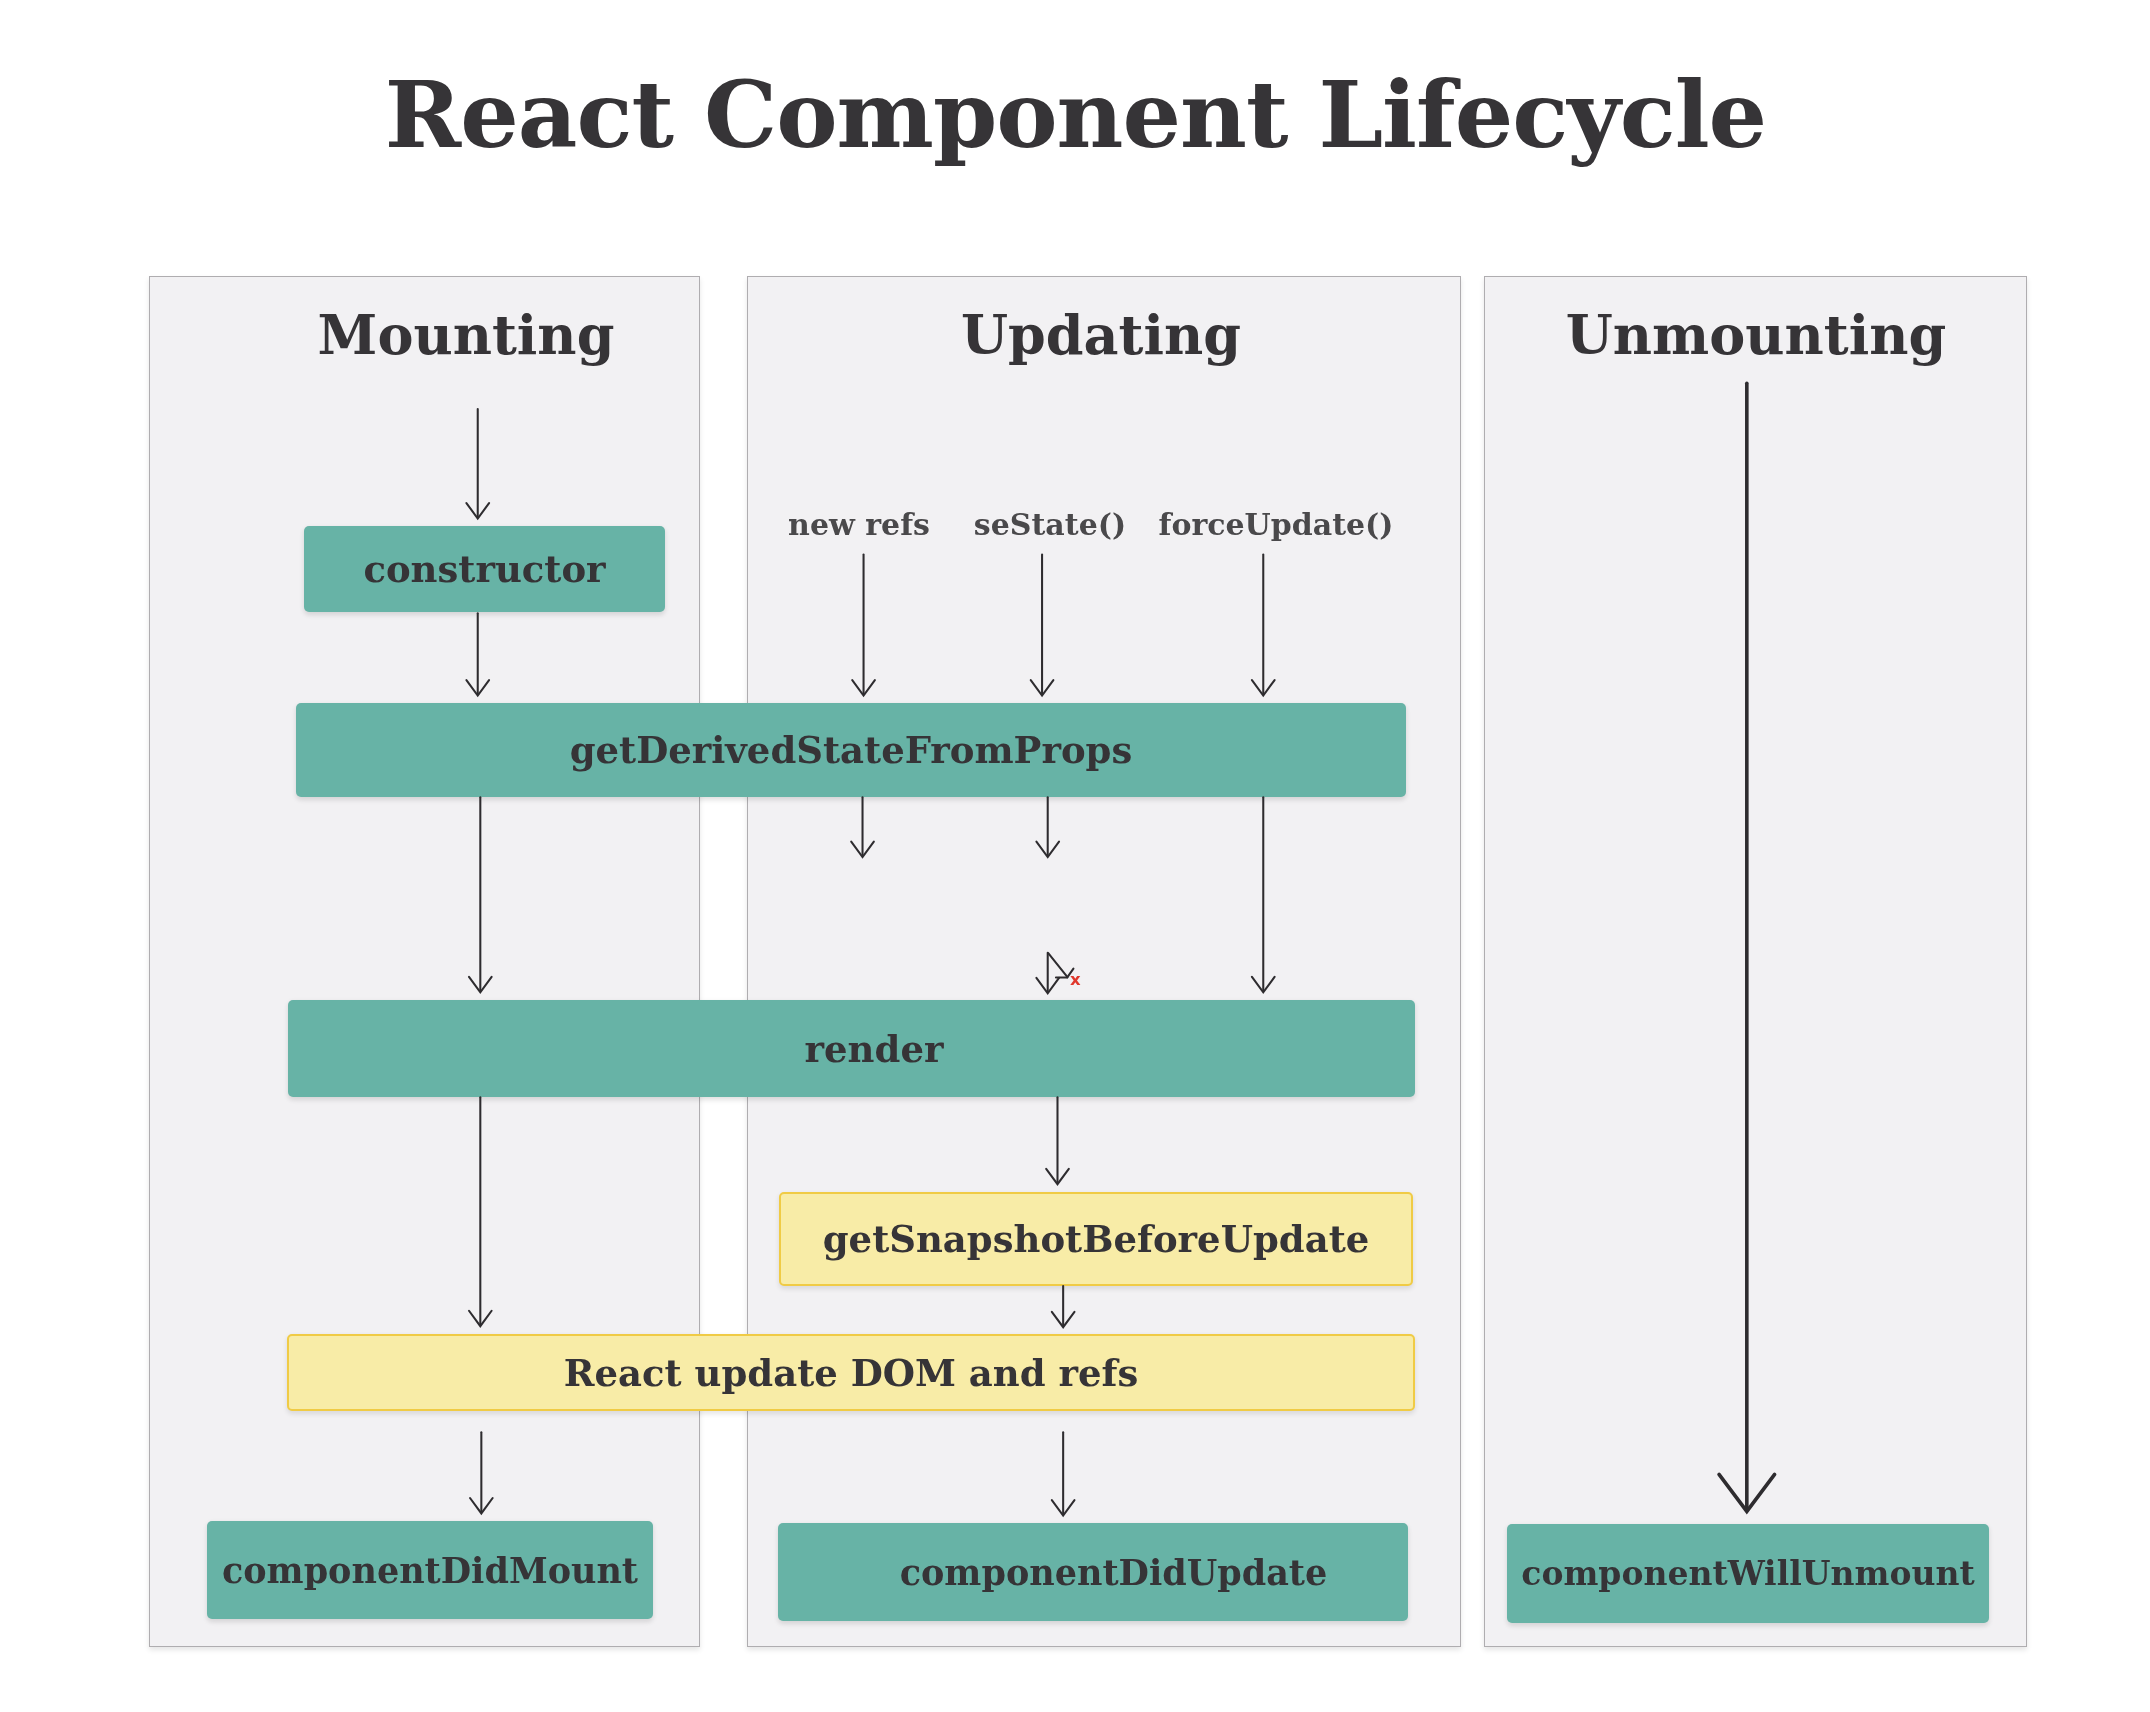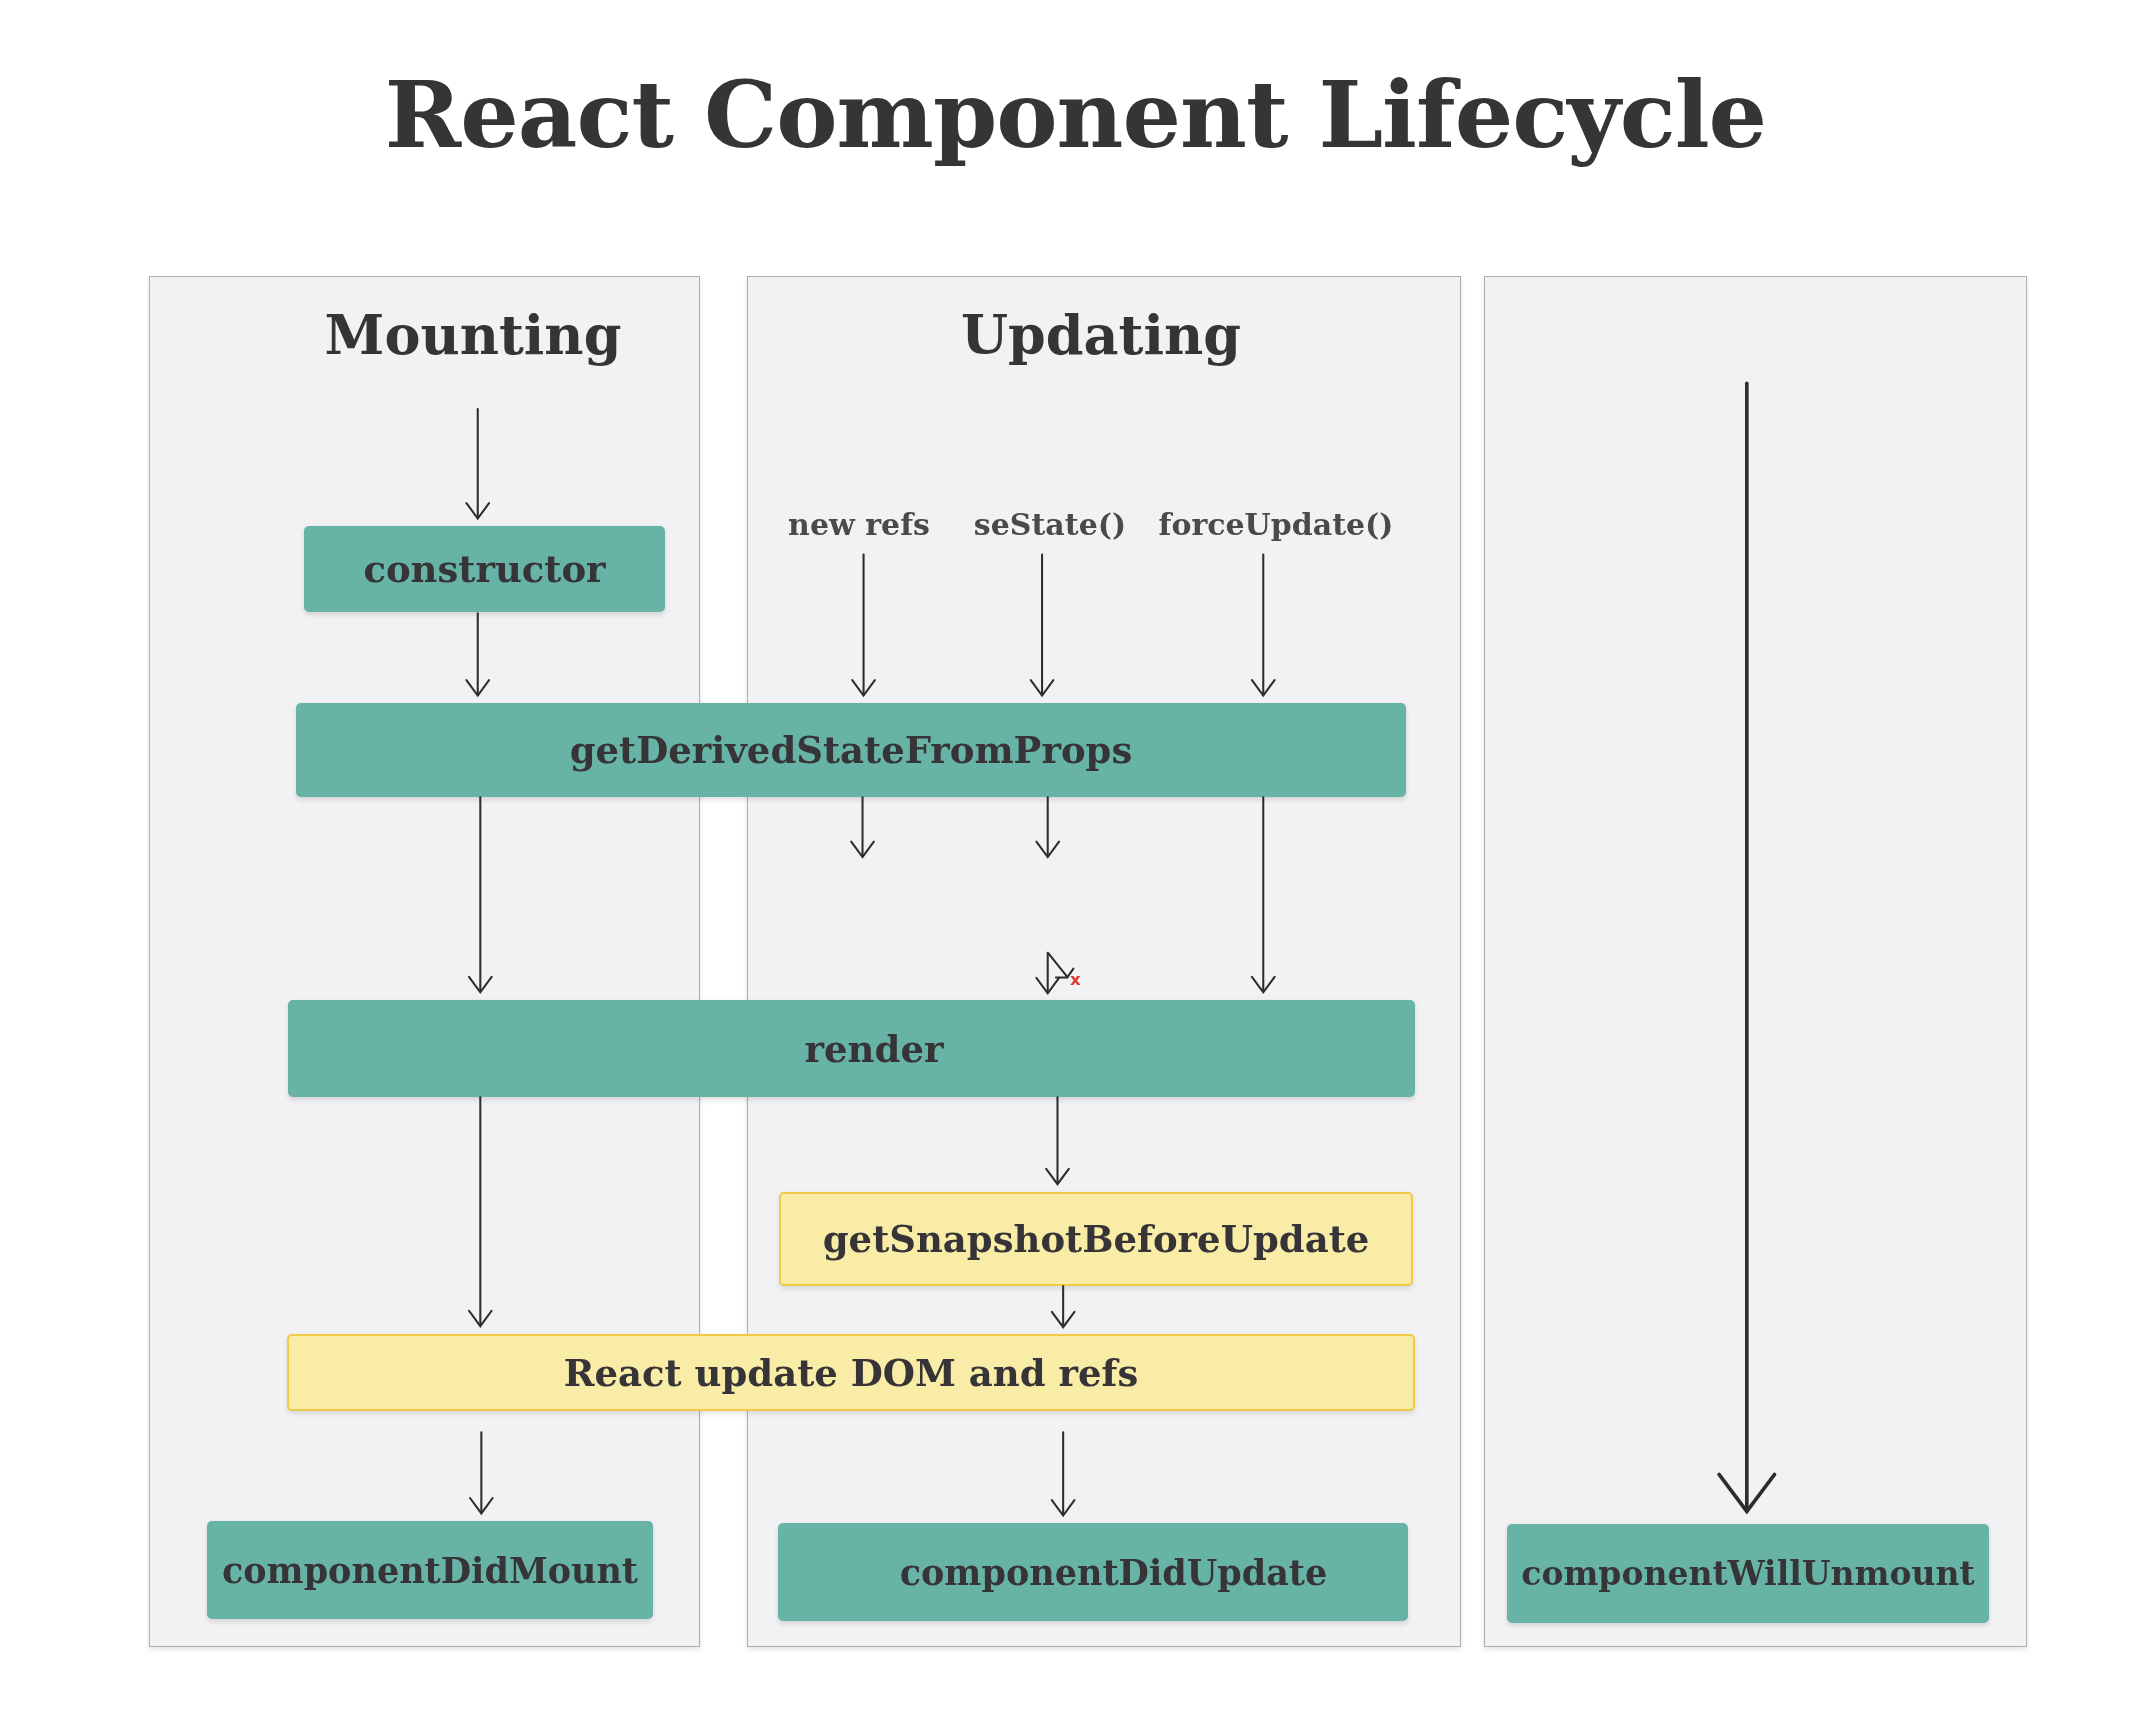--- a/index.html
+++ b/index.html
@@ -47,21 +47,21 @@
 
   .col-header {
     position: absolute;
     top: 303px;
     transform: translateX(-50%);
     font-size: 54px;
     font-weight: bold;
     color: var(--text-dark);
     white-space: nowrap;
   }
-  #hdr-mounting   { left: 466px; margin-left: 7px; }
+  #hdr-mounting   { left: 466px; }
   #hdr-updating   { left: 1101px; }
   #hdr-unmounting { left: 1756px; }
 
   .node {
     position: absolute;
     display: flex;
     align-items: center;
     justify-content: center;
     border-radius: 5px;
     font-weight: bold;
@@ -124,20 +124,21 @@
 <div class="canvas">
 
   <div class="title">React Component Lifecycle</div>
 
   <div class="panel" id="panel-mounting"></div>
   <div class="panel" id="panel-updating"></div>
   <div class="panel" id="panel-unmounting"></div>
 
   <div class="col-header" id="hdr-mounting">Mounting</div>
   <div class="col-header" id="hdr-updating">Updating</div>
+  <div class="col-header" id="hdr-unmounting">Unmounting</div>
 
   <div class="small-label" id="lbl-newprops">new refs</div>
   <div class="small-label" id="lbl-sestate">seState()</div>
   <div class="small-label" id="lbl-forceupdate">forceUpdate()</div>
 
   <div class="node teal" id="box-getderived">getDerivedStateFromProps</div>
   <div class="node teal" id="box-render">render</div>
   <div class="node yellow" id="box-reactupdate">React update DOM and refs</div>
   <div class="node teal" id="box-constructor">constructor</div>
   <div class="node yellow" id="box-getsnapshot">getSnapshotBeforeUpdate</div>

